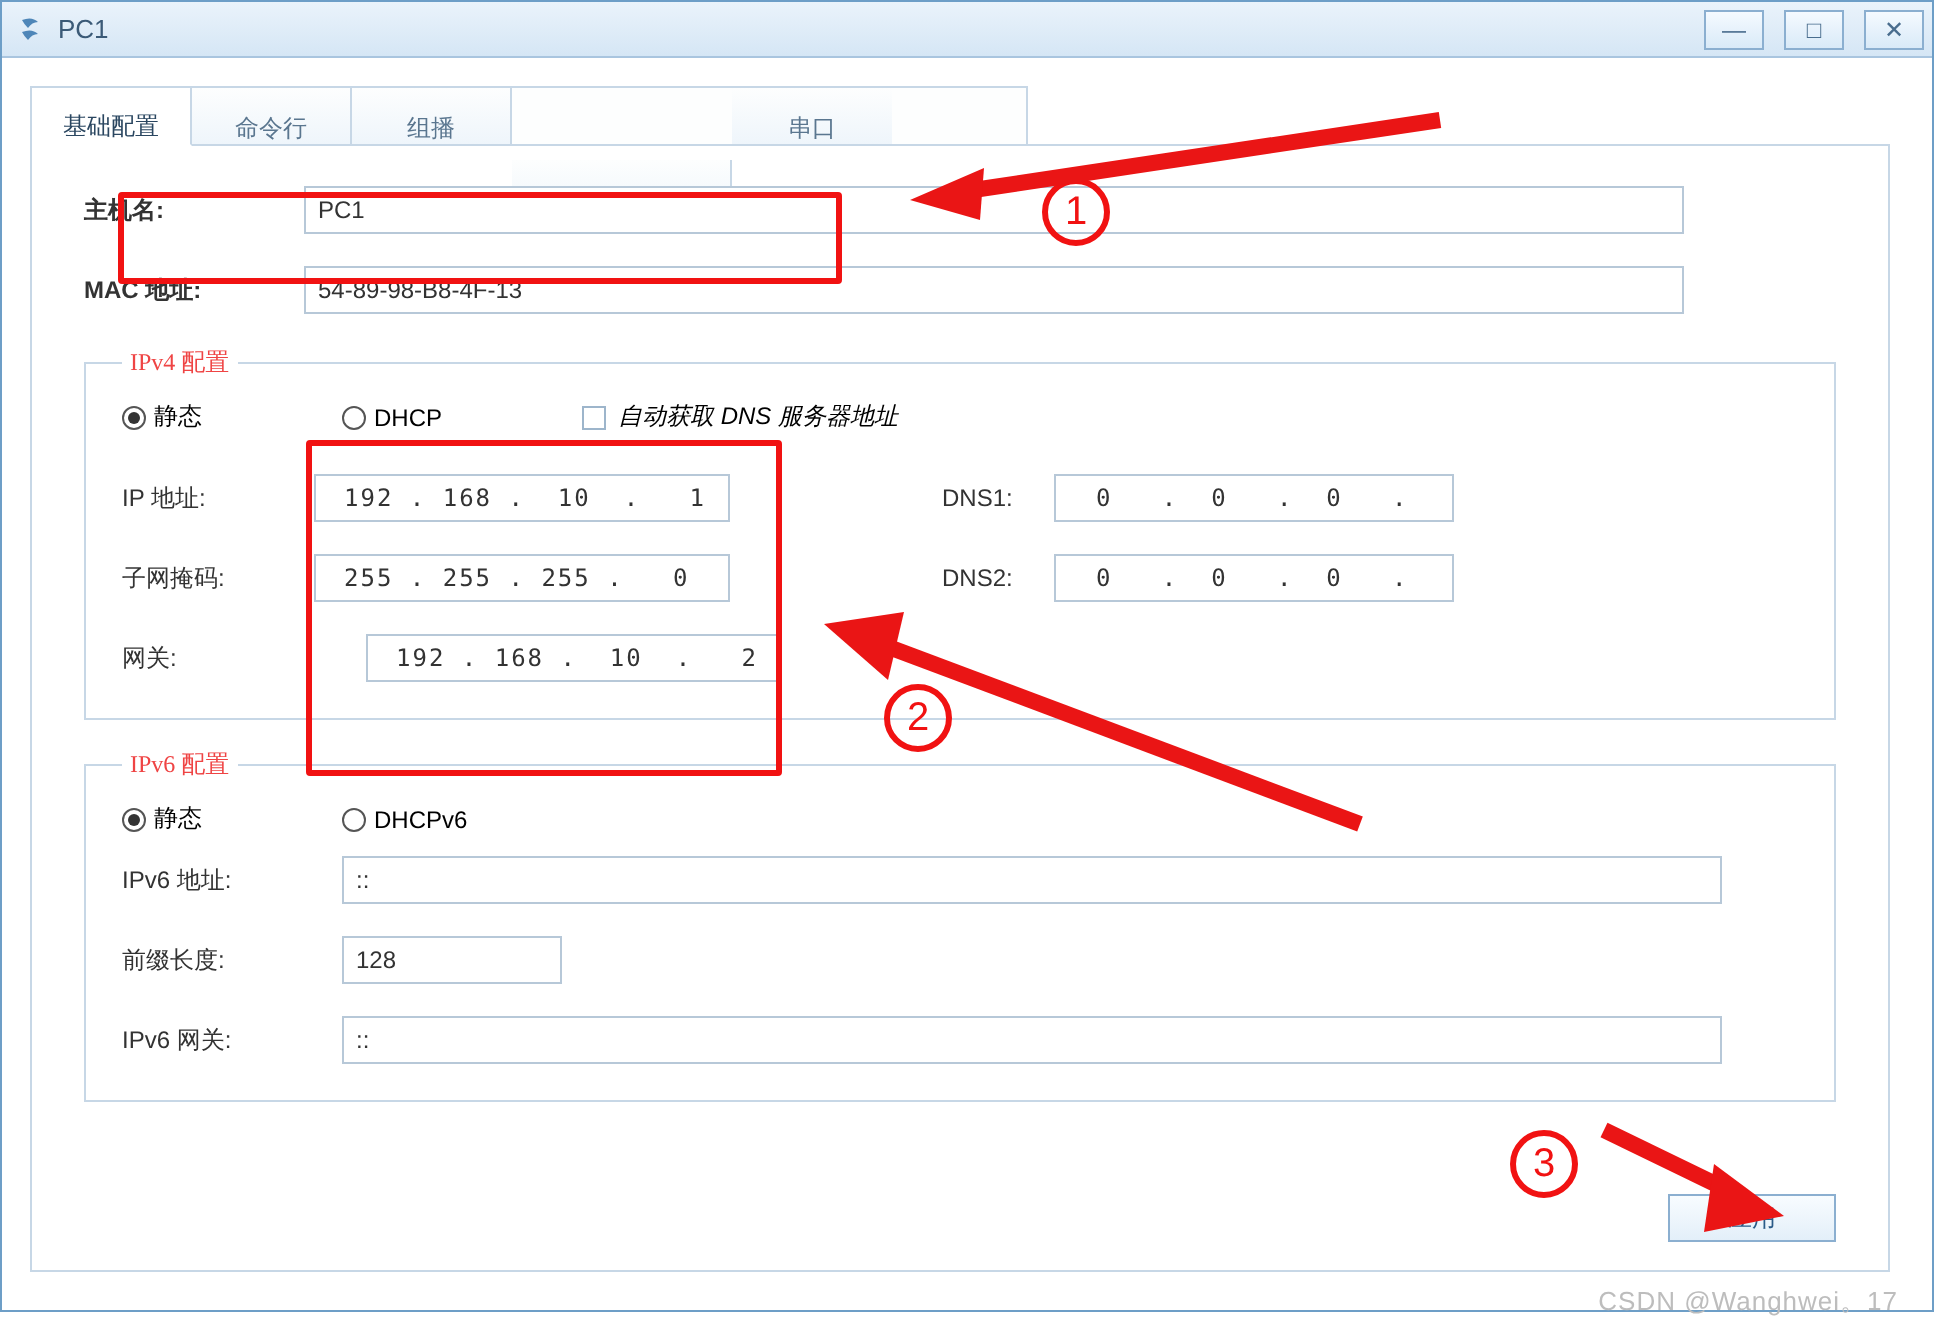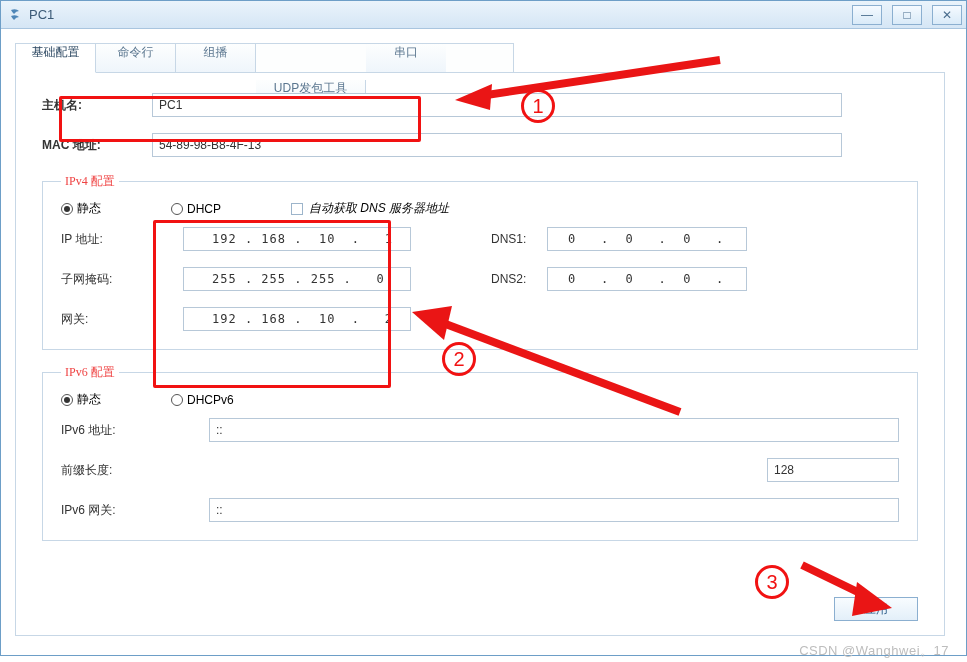--- a/index.html
+++ b/index.html
@@ -51,26 +51,27 @@
     border: 1px solid #c7d7e6;
     border-bottom: none;
     height: 30px;
     background: #fdfefe;
     width: 499px;
   }
   .tab {
     flex: 0 0 auto;
     padding: 0 14px;
     border-right: 1px solid #c7d7e6;
-    display: flex; align-items: flex-start; justify-content: center;
+    display: flex; align-items: flex-end; justify-content: center;
     color: #5a768f;
     background: linear-gradient(#fdfefe,#eef5fb);
     cursor: default;
     min-width: 80px;
     height: 100%;
+    font-family: Liberation Serif, serif;
   }
   .tab.active {
     background: #fff;
     color: #2a4660;
     border-bottom: 1px solid #fff;
     position: relative;
     z-index: 2;
   }
   .panel {
     border: 1px solid #c7d7e6;
@@ -84,22 +85,22 @@
   .lbl { width: 110px; color: #333; font-weight: bold; }
   .txt {
     height: 24px;
     border: 1px solid #b7c8d8;
     padding: 2px 6px;
     font-size: 12px;
     color: #333;
     background: #fff;
   }
   .txt.full { width: 690px; }
-  .txt.short { width: 132px; }
-  .txt.ip { width: 228px; text-align: left; font-family: Consolas, monospace; letter-spacing: 1px; padding-left: 28px;}
+  .txt.short { width: 110px; }
+  .txt.ip { width: 208px; text-align: left; font-family: Consolas, monospace; letter-spacing: 1px; padding-left: 14px;}
   .txt.ip2 { width: 200px; text-align: left; font-family: Consolas, monospace; letter-spacing: 1px; padding-left: 20px;}
 
   fieldset.group {
     border: 1px solid #c7d7e6;
     margin: 14px 0 0 0;
     padding: 10px 18px 14px 18px;
     position: relative;
   }
   fieldset.group legend {
     color: #ef4444; padding: 0 4px; font-size: 12px; font-family: Liberation Serif, serif;
@@ -110,21 +111,21 @@
     width: 12px; height: 12px; border: 1px solid #555; border-radius: 50%; display: inline-block; position: relative;
   }
   .radio .dot.selected::after {
     content: ""; position: absolute; inset: 2px; background: #333; border-radius: 50%;
   }
   .chk {
     width: 12px; height: 12px; border: 1px solid #9db5cb; display: inline-block; margin-right: 6px;
   }
   .cols { display: flex; gap: 80px; }
   .col { flex: 0 0 auto; }
-  .subrow { display: flex; align-items: center; margin: 0 0 16px 0; justify-content: space-between; }
+  .subrow { display: flex; align-items: center; margin: 10px 0 16px 0; }
   .sublbl { width: 96px; color: #333; }
   .sublbl2 { width: 56px; color: #333; }
 
   .apply-btn {
     position: absolute;
     right: 26px; bottom: 14px;
     width: 84px; height: 24px;
     border: 1px solid #8bafd0;
     background: linear-gradient(#f8fcff,#e3eff9);
     color: #2a5b88;

